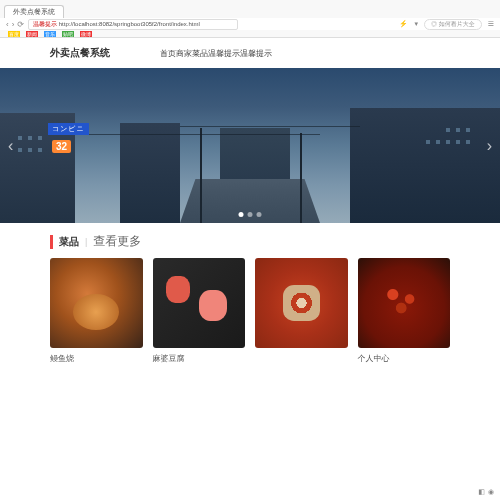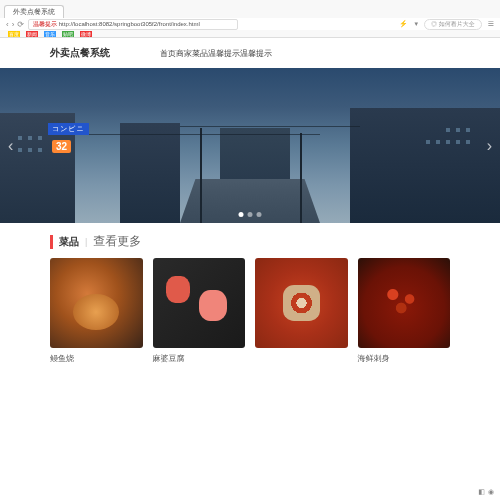--- a/index.html
+++ b/index.html
@@ -170,21 +170,21 @@
         </div>
         <div class="card">
           <div class="card-img f2"></div>
           <div class="card-label">麻婆豆腐</div>
         </div>
         <div class="card">
           <div class="card-img f3"></div>
         </div>
         <div class="card">
           <div class="card-img f4"></div>
-          <div class="card-label">海鲜刺身</div>
+          <div class="card-label">个人中心</div>
         </div>
       </div>
     </div>
   </div>
 
   <div class="mini-icons">
     <span>◧</span>
     <span>◉</span>
   </div>
 </div>

